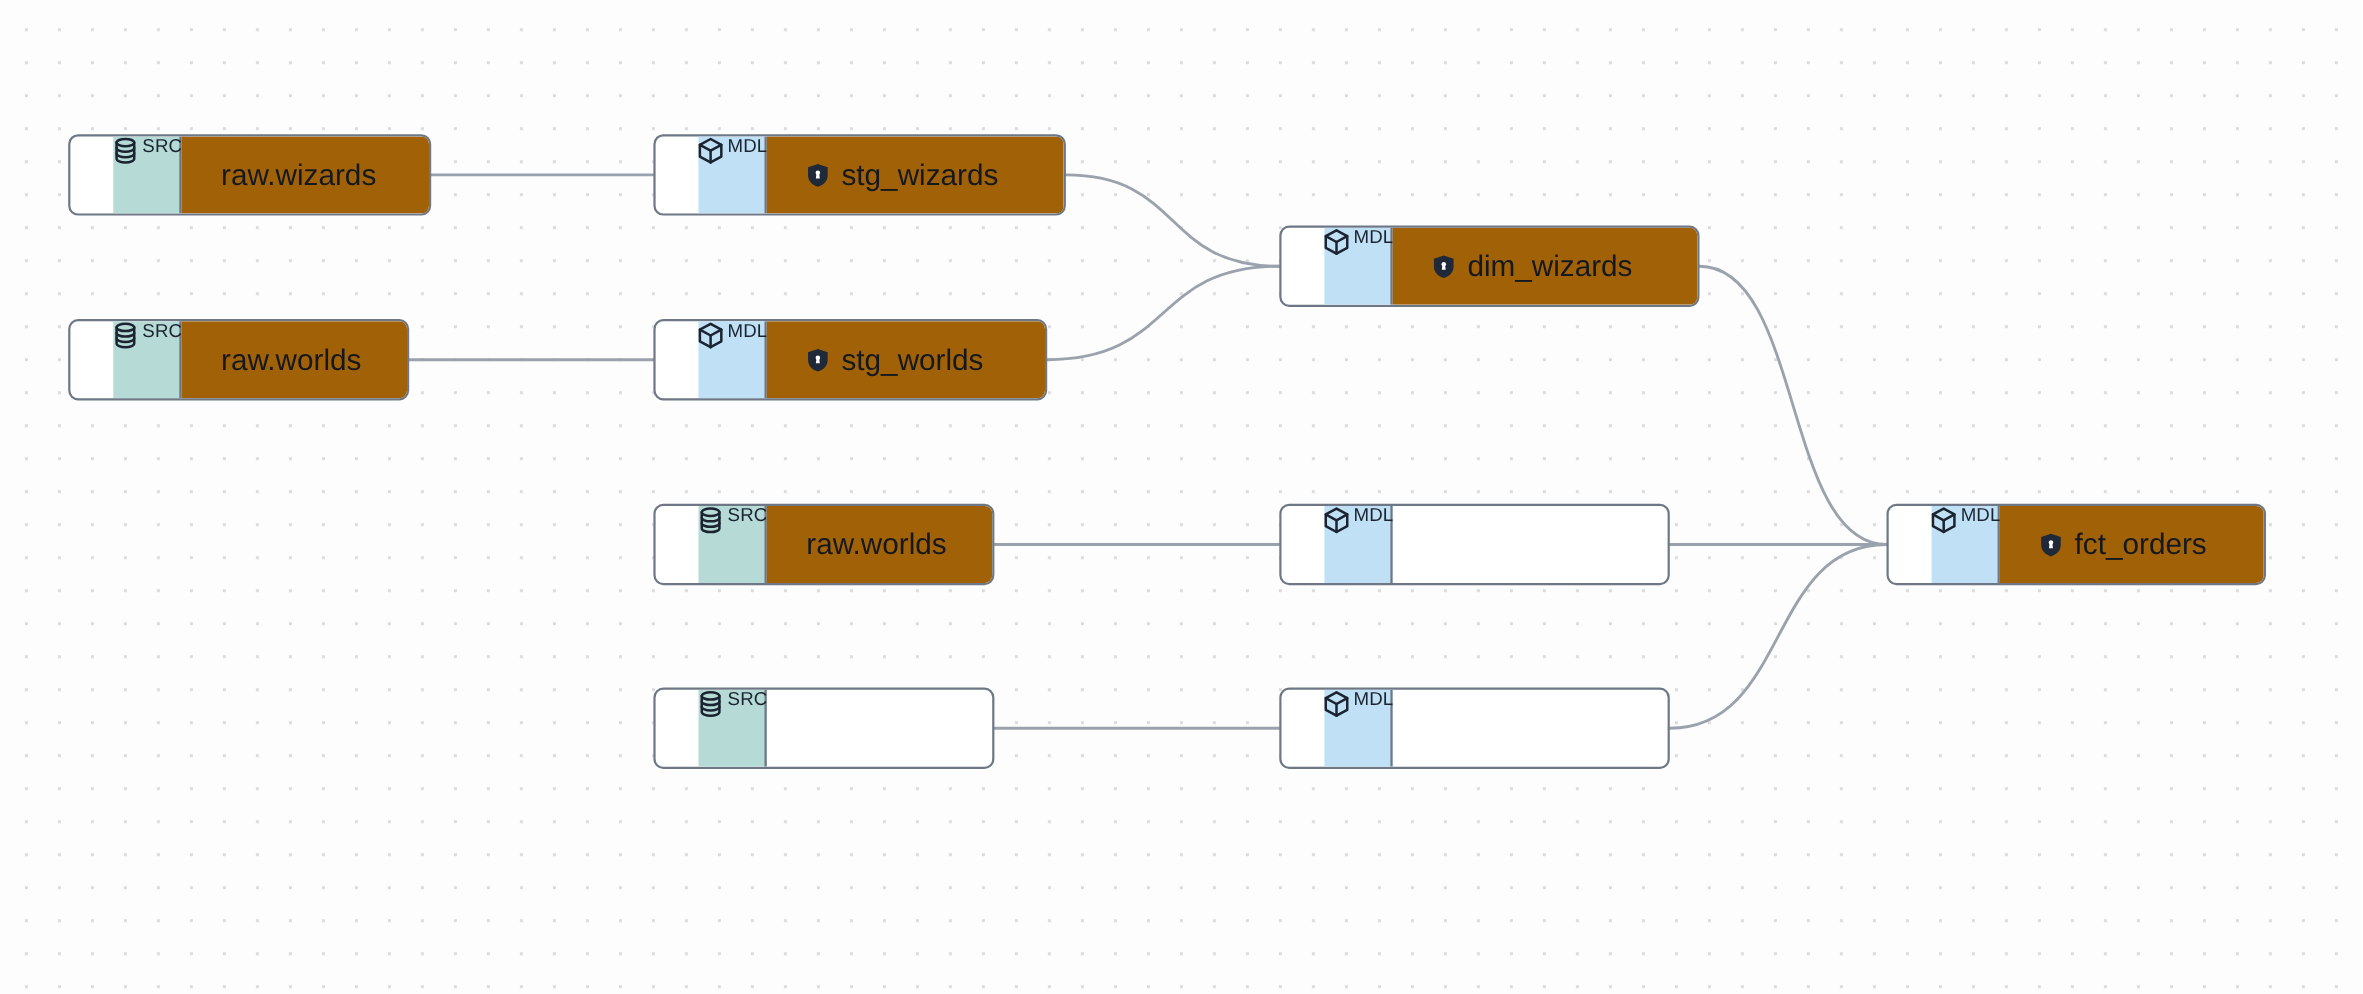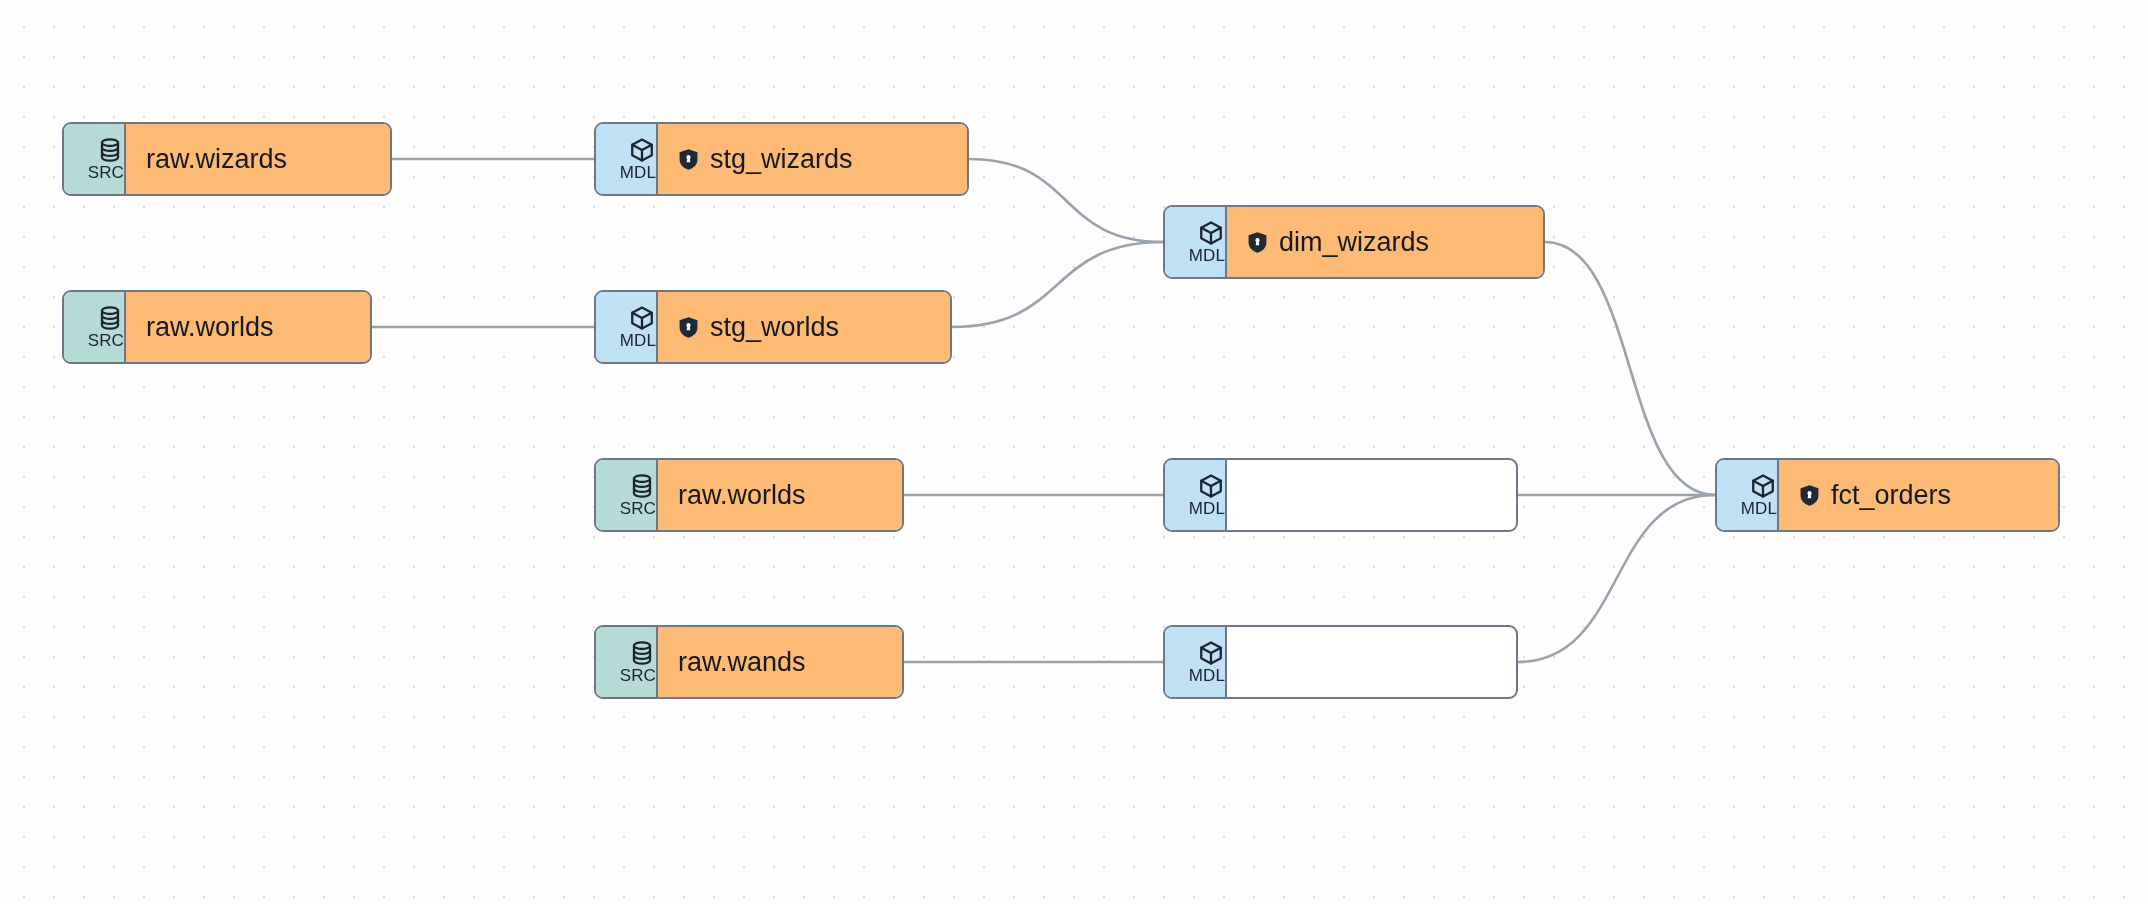--- a/index.html
+++ b/index.html
@@ -41,47 +41,47 @@
     border: 2px solid #6e7785;
     border-radius: 9px;
     background: #ffffff;
     z-index: 2;
     overflow: hidden;
   }
   .node-badge {
     width: 62px;
     flex: 0 0 62px;
     display: flex;
-    flex-direction: column;
-    align-items: flex-end;
+    align-items: flex-start;
     justify-content: center;
     gap: 1px;
     border-right: 2px solid #6e7785;
+    margin-left: 39px;
   }
   .node.src .node-badge { background: #b6dbd7; }
   .node.mdl .node-badge { background: #bfe0f5; }
   .badge-icon {
     width: 28px;
     height: 26px;
     display: block;
   }
   .badge-label {
     font-size: 17px;
     line-height: 1;
     color: #1b2430;
     letter-spacing: 0.1px;
     font-family: "Liberation Sans", sans-serif;
   }
   .node-body {
     flex: 1 1 auto;
     display: flex;
     align-items: center;
-    padding: 0 20px;
+    padding: 0 36px;
     gap: 11px;
-    background: #fdba74;
+    background: #a16207;
   }
   .lock-icon {
     width: 21px;
     height: 23px;
     flex: 0 0 21px;
     display: block;
   }
   .node-label {
     font-size: 27px;
     color: #15191f;
@@ -166,24 +166,20 @@
       <span class="badge-icon-wrap">
             <svg class="badge-icon" viewBox="0 0 24 24" fill="none" stroke="#1b2430" stroke-width="2.1" stroke-linecap="round" stroke-linejoin="round">
               <ellipse cx="12" cy="5.2" rx="7.4" ry="3.1"></ellipse>
               <path d="M4.6 5.2v13.6c0 1.7 3.3 3.1 7.4 3.1s7.4-1.4 7.4-3.1V5.2"></path>
               <path d="M4.6 9.8c0 1.7 3.3 3.1 7.4 3.1s7.4-1.4 7.4-3.1"></path>
               <path d="M4.6 14.4c0 1.7 3.3 3.1 7.4 3.1s7.4-1.4 7.4-3.1"></path>
             </svg>
           </span>
       <span class="badge-label">SRC</span>
     </div>
-    <div class="node-body">
-
-      <span class="node-label">raw.wands</span>
-    </div>
   </div>
 
   <div class="node mdl" style="left: 594px; top: 122px; width: 375px;">
     <div class="node-badge">
       <span class="badge-icon-wrap">
             <svg class="badge-icon" viewBox="0 0 24 24" fill="none" stroke="#1b2430" stroke-width="2.1" stroke-linecap="round" stroke-linejoin="round">
               <path d="M12 2.2 21 7.1v9.8L12 21.8 3 16.9V7.1z"></path>
               <path d="M3 7.1 12 12l9-4.9"></path>
               <path d="M12 12v9.8"></path>
             </svg>

